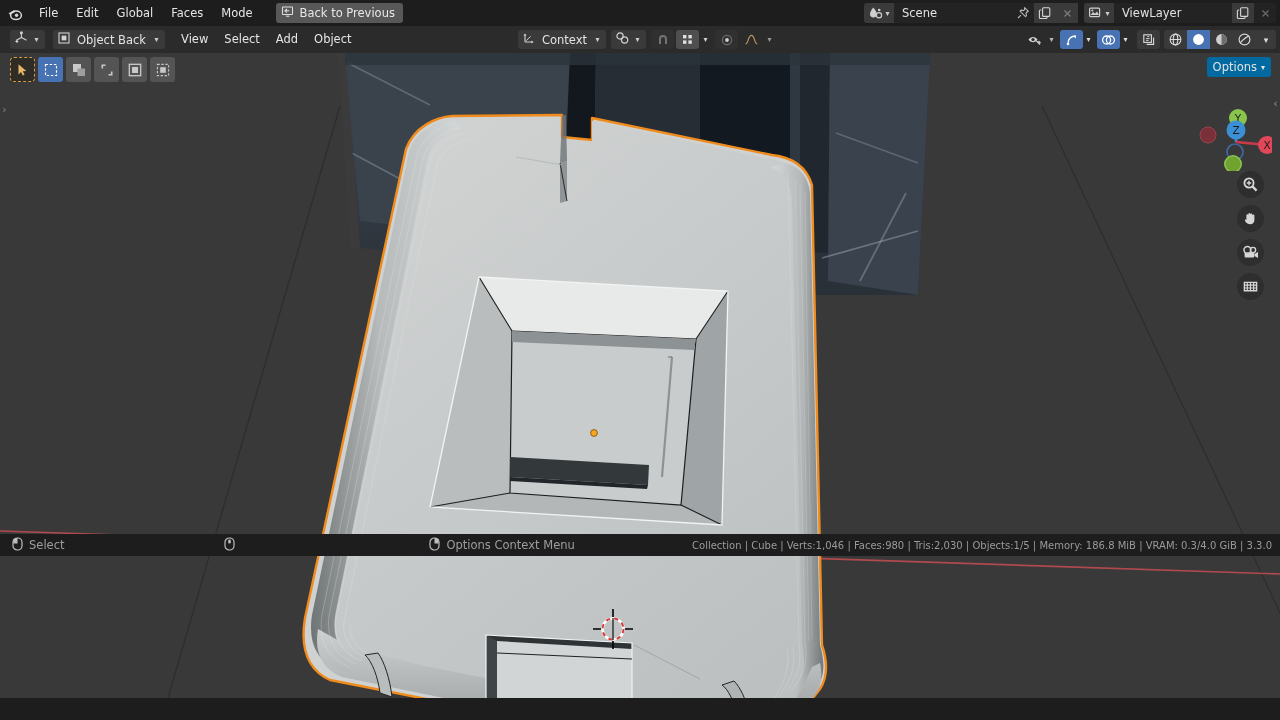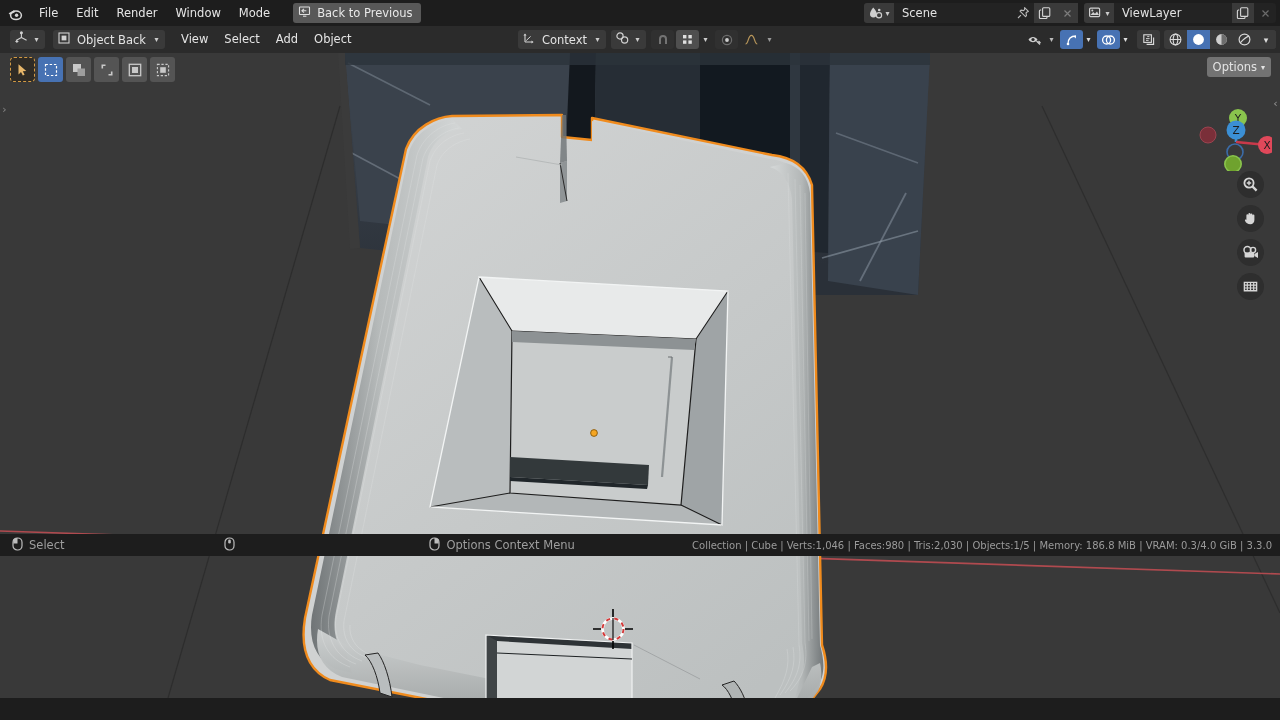--- a/index.html
+++ b/index.html
@@ -51,21 +51,21 @@
   .tgrp{ display:flex; gap:3px; }
   .tbtn{ width:25px; height:25px; background:#545454; border-radius:3px;
     display:flex; align-items:center; justify-content:center; }
   .tbtn.on{ background:#4772b3; }
 
   .vp-text{ position:absolute; left:14px; top:35px; color:#e0e0e0; font-size:11.5px;
     line-height:18.5px; text-shadow:0 0 3px #000; }
   .vp-text div{ white-space:nowrap; }
 
   .options-btn{ position:absolute; right:9px; top:4px; height:20px; padding:0 6px;
-    background:#737373; border-radius:3px; color:#e3e3e3; font-size:11.5px;
+    background:#0369a1; border-radius:3px; color:#e3e3e3; font-size:11.5px;
     display:flex; align-items:center; gap:4px; }
 
   .sidebar-arrow{ position:absolute; left:0px; top:46px; width:9px; height:20px;
     display:flex; align-items:center; justify-content:center; color:#888; font-size:11px; }
   .right-arrow{ position:absolute; right:0px; top:40px; width:9px; height:20px;
     display:flex; align-items:center; justify-content:center; color:#999; font-size:11px; }
 
   .gizmo{ position:absolute; right:8px; top:32px; width:86px; height:86px; }
   .nav-btns{ position:absolute; right:16px; top:118px; display:flex; flex-direction:column; gap:7px; }
   .nav-btn{ width:27px; height:27px; border-radius:50%; background:#2e2e2e;
@@ -85,22 +85,22 @@
   <div class="topbar">
     <div class="blender-logo">
       <svg width="17" height="17" viewBox="0 0 17 17">
         <ellipse cx="9" cy="10.3" rx="5.4" ry="4.3" fill="none" stroke="#d8d8d8" stroke-width="1.5"></ellipse>
         <circle cx="9.6" cy="10.2" r="1.7" fill="#d8d8d8"></circle>
         <path d="M1.6 8.2 L7 5.2 L8.2 7.1 L3 9.8 Z" fill="#d8d8d8"></path>
       </svg>
     </div>
     <div class="menu-item">File</div>
     <div class="menu-item">Edit</div>
-    <div class="menu-item">Render</div>
-    <div class="menu-item">Window</div>
+    <div class="menu-item">Global</div>
+    <div class="menu-item">Faces</div>
     <div class="menu-item">Mode</div>
 
     <div class="btn-prev">
       <span>
         <svg width="15" height="15" viewBox="0 0 15 15">
           <rect x="2.5" y="3" width="10" height="7.5" fill="none" stroke="#ddd" stroke-width="1.1" rx="0.6"></rect>
           <path d="M6 12.2 h3.4" stroke="#ddd" stroke-width="1.1"></path>
           <path d="M9.3 6.7 H5.3 M7 4.9 L4.9 6.8 L7 8.6" stroke="#ddd" stroke-width="1.1" fill="none"></path>
         </svg>
       </span>

